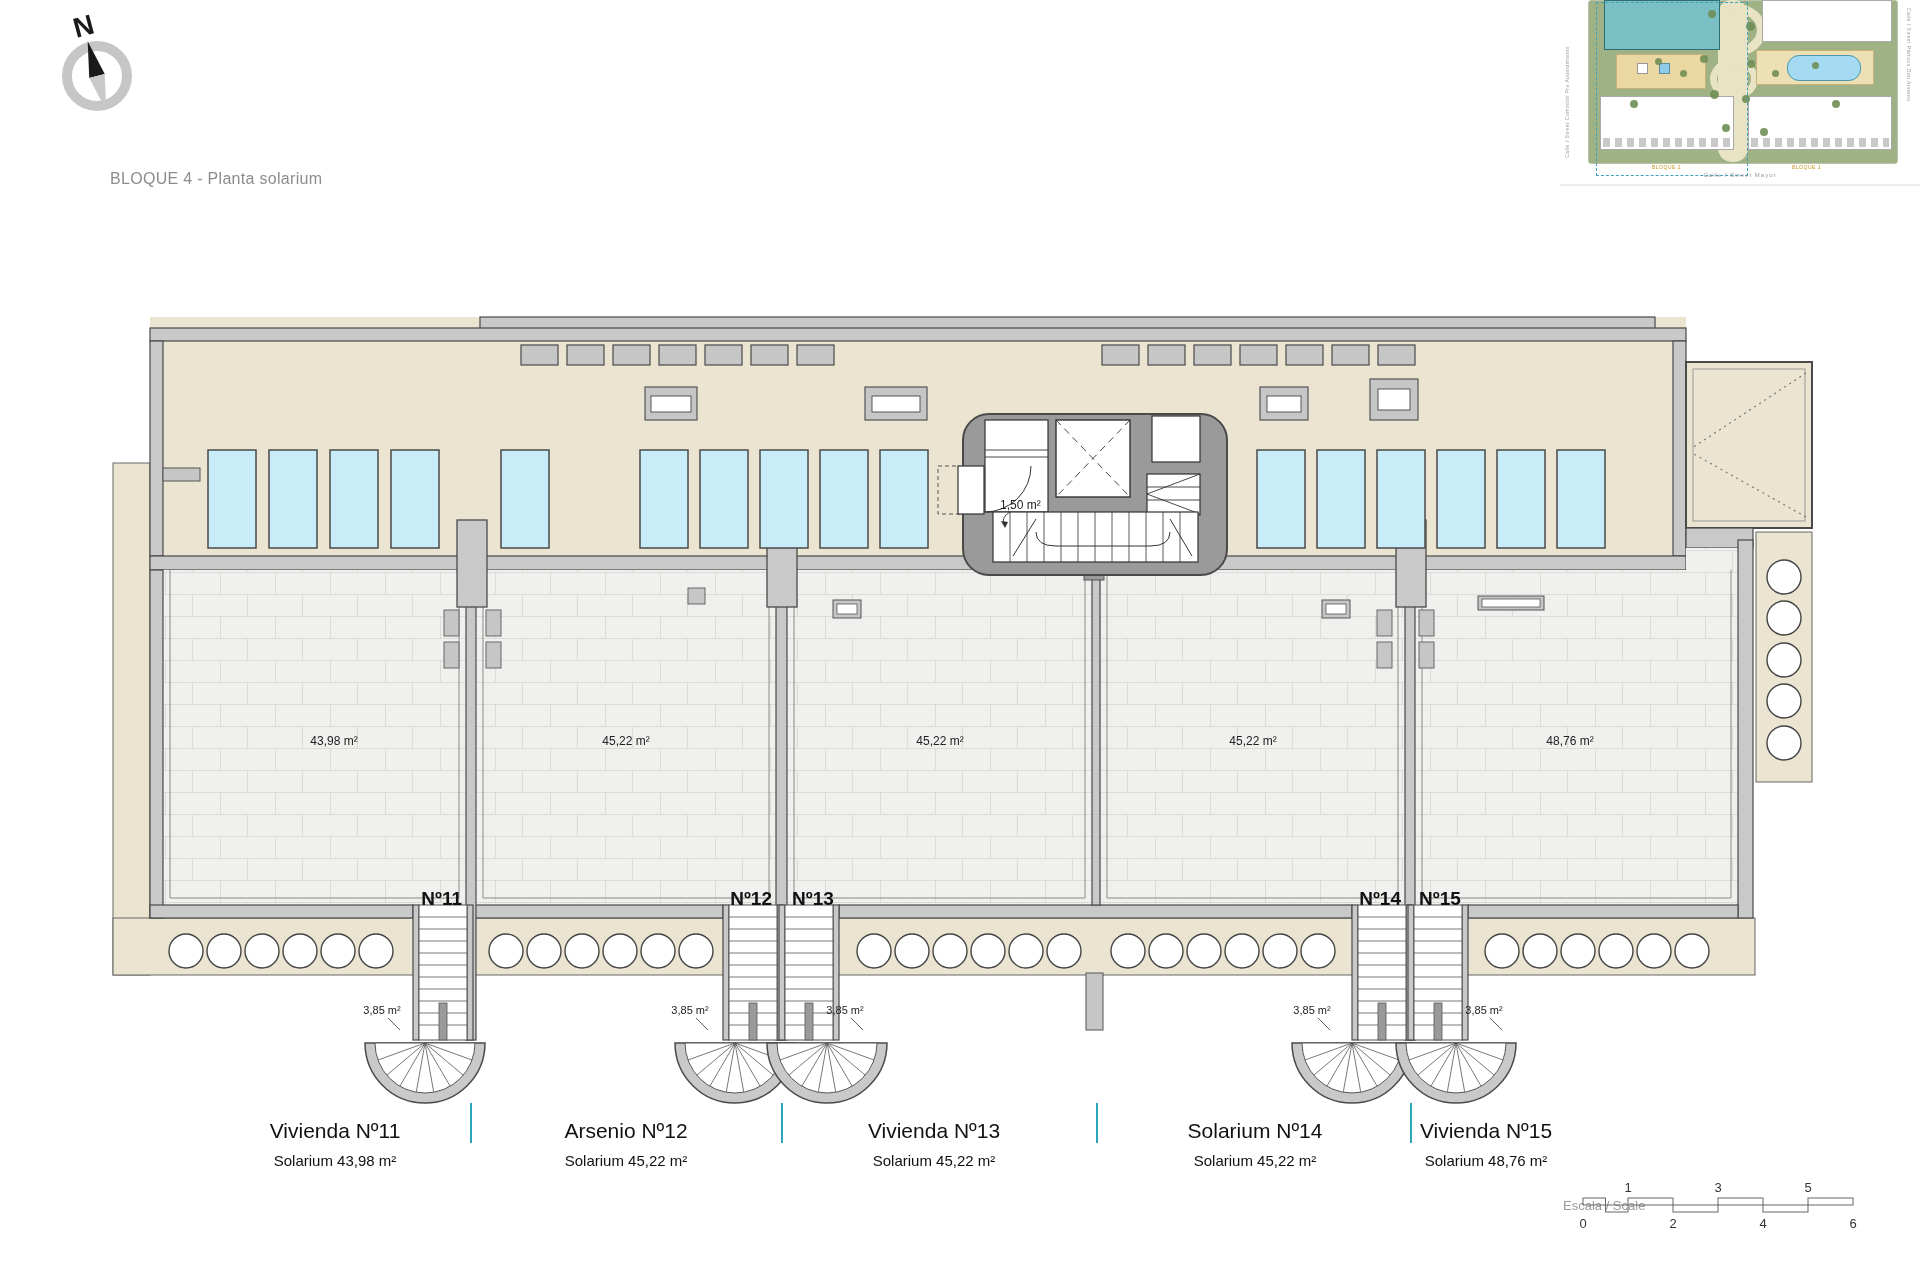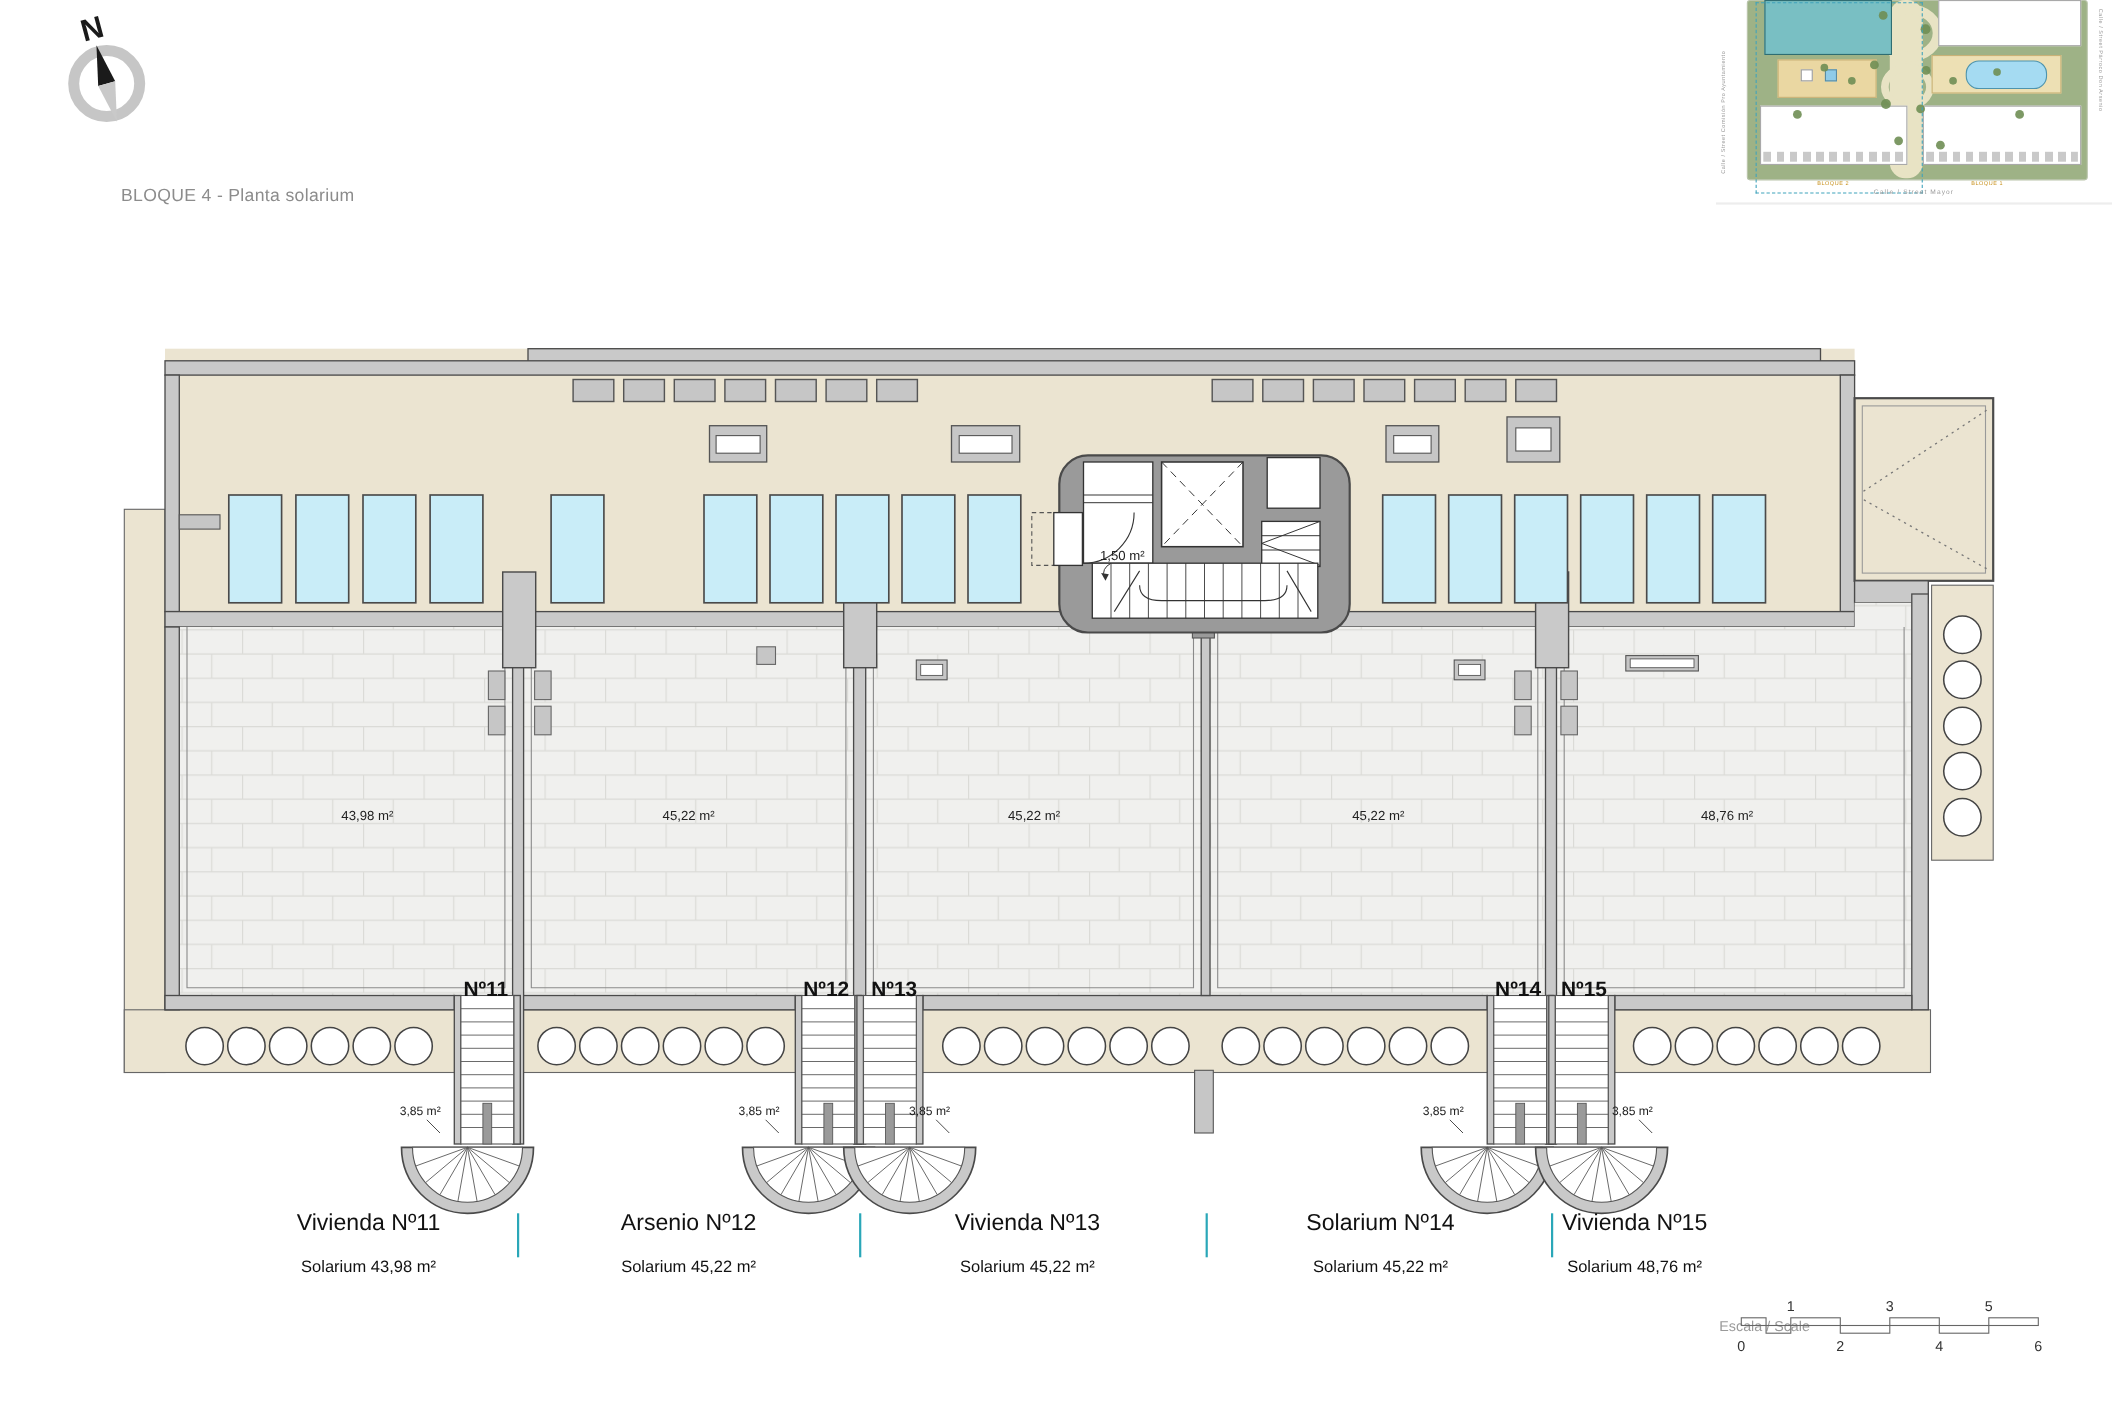--- a/index.html
+++ b/index.html
@@ -2,22 +2,22 @@
 <html><head>
 <meta charset="utf-8">
 <style>
   html,body{margin:0;padding:0;background:#fff;}
   #stage{position:relative;width:1920px;height:1280px;background:#ffffff;overflow:hidden;
          font-family:"Liberation Sans", sans-serif;}
   .abs{position:absolute;}
   #plan-title{left:110px;top:170px;font-size:16px;color:#8C8C8C;letter-spacing:0.3px;}
   
   .caption{top:1100px;width:260px;text-align:center;color:#111;}
-  .caption .cap-title{font-size:21px;}
-  .caption .cap-sub{font-size:15px;margin-top:19px;}
+  .caption .cap-title{font-size:21px;margin-top:19px;}
+  .caption .cap-sub{font-size:15px;margin-top:9px;}
   .cap-divider{top:1103px;width:2px;height:40px;background:#2AA7B8;}
   
   #minimap{left:1560px;top:0;width:360px;height:184px;background:#fff;overflow:hidden;
            border-bottom:2px solid #ededed;}
   #minimap .field{left:28px;top:0;width:308px;height:162px;background:#9EB286;border-radius:3px;
                   border:1px solid #b9c4aa;}
   #minimap .bld{border:1px solid #a9a9a9;background:#fff;}
   #minimap .teal{left:44px;top:0;width:114px;height:48px;background:#79BFC3;border:1.5px solid #2f6d72;}
   #minimap .deck{border:1px solid #c9b277;}
   #minimap .chips{position:absolute;left:2px;right:2px;bottom:2px;height:9px;

